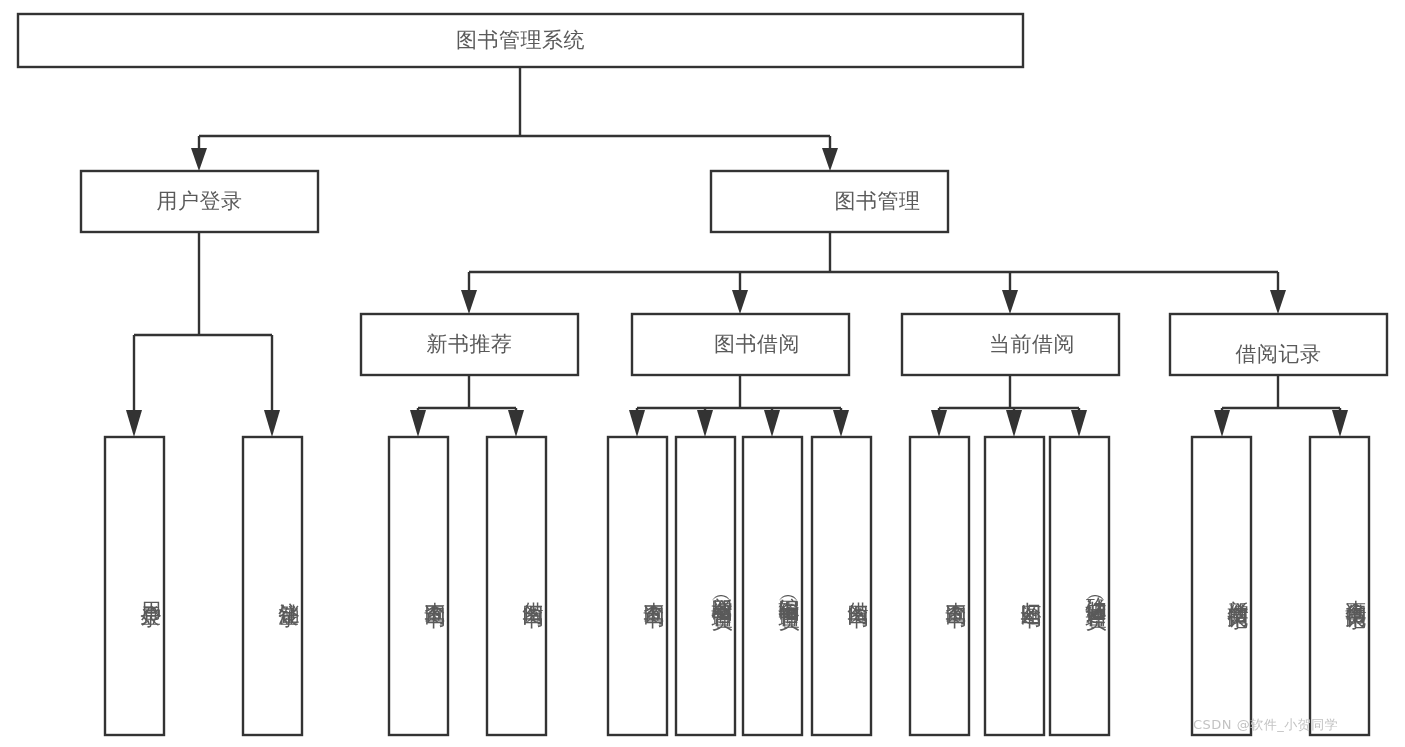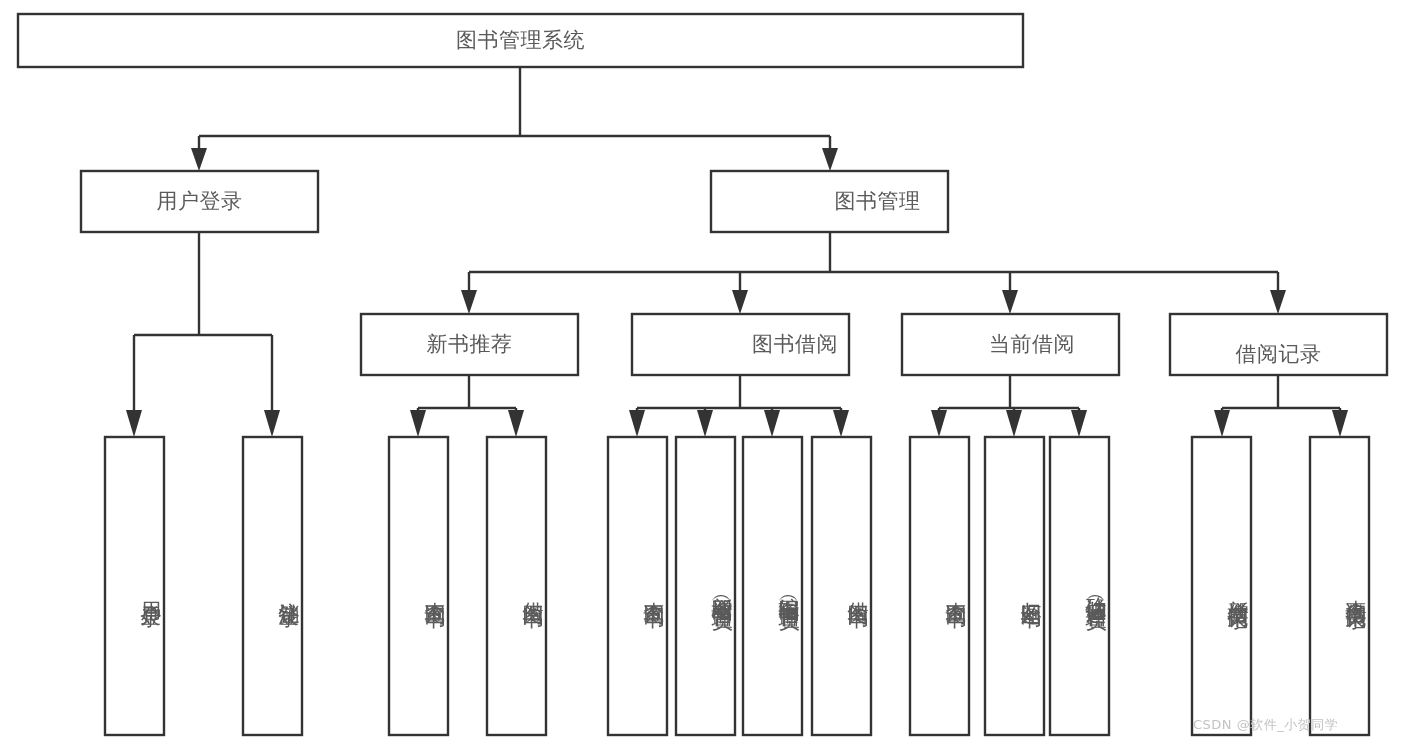--- a/index.html
+++ b/index.html
@@ -163,21 +163,21 @@
       <polygon class="arrow-head" points="1214,410 1230,410 1222,437"></polygon>
       <polygon class="arrow-head" points="1332,410 1348,410 1340,437"></polygon>
     </g>
   </svg>
 
   <div id="labels-layer">
       <div class="node-label horiz" style="left: 18px; top: 14px; width: 1005px; height: 53px;">图书管理系统</div>
       <div class="node-label horiz" style="left: 81px; top: 171px; width: 237px; height: 61px;">用户登录</div>
       <div class="node-label horiz" style="left: 711px; top: 171px; width: 237px; height: 61px; margin-left: 48px;">图书管理</div>
       <div class="node-label horiz" style="left: 361px; top: 314px; width: 217px; height: 61px;">新书推荐</div>
-      <div class="node-label horiz" style="left: 632px; top: 314px; width: 250px; height: 61px; margin-left: 38px;">图书借阅</div>
+      <div class="node-label horiz" style="left: 632px; top: 314px; width: 250px; height: 61px;">图书借阅</div>
       <div class="node-label horiz" style="left: 902px; top: 314px; width: 260px; height: 61px;">当前借阅</div>
       <div class="node-label horiz" style="left: 1170px; top: 324px; width: 217px; height: 61px;">借阅记录</div>
       <div class="node-label vert" style="left: 105px; top: 437px; width: 59px; height: 298px;">用户登录</div>
       <div class="node-label vert" style="left: 243px; top: 437px; width: 59px; height: 298px;">注销登录</div>
       <div class="node-label vert" style="left: 389px; top: 437px; width: 59px; height: 298px;">查询图书</div>
       <div class="node-label vert" style="left: 487px; top: 437px; width: 59px; height: 298px;">借阅图书</div>
       <div class="node-label vert" style="left: 608px; top: 437px; width: 59px; height: 298px;">查询图书</div>
       <div class="node-label vert" style="left: 676px; top: 437px; width: 59px; height: 298px;">新增图书（管理员）</div>
       <div class="node-label vert" style="left: 743px; top: 437px; width: 59px; height: 298px;">编辑图书（管理员）</div>
       <div class="node-label vert" style="left: 812px; top: 437px; width: 59px; height: 298px;">借阅图书</div>

